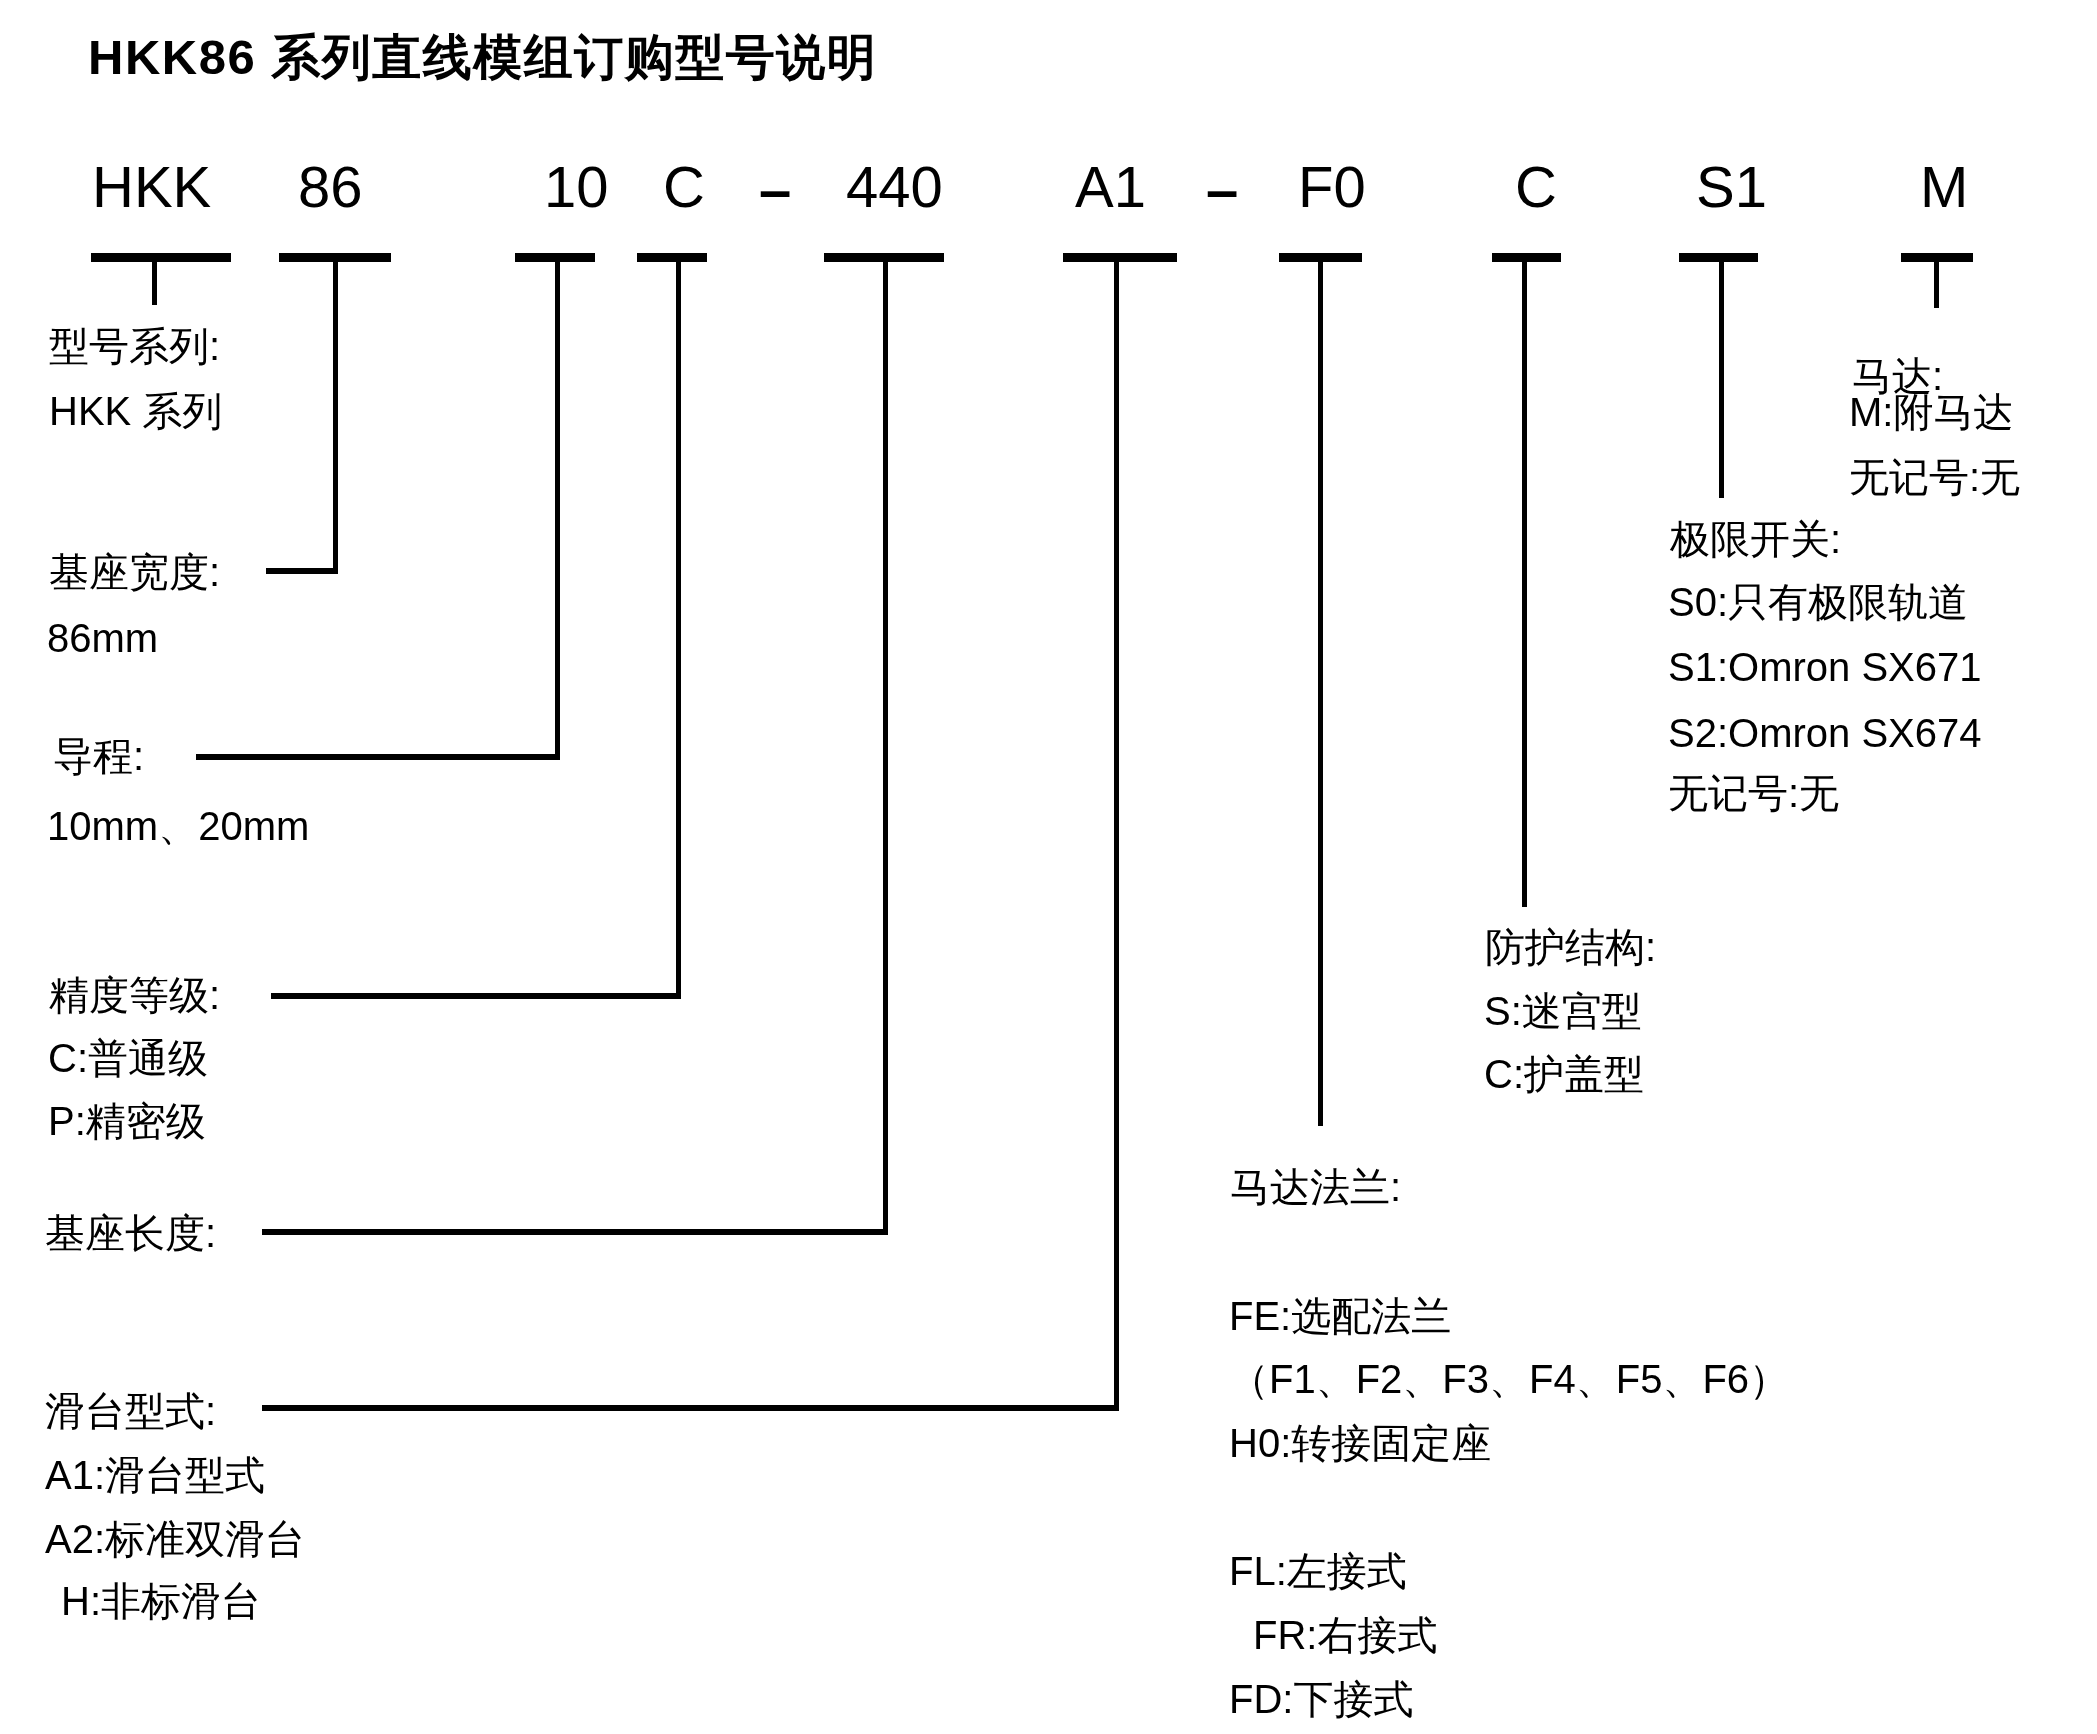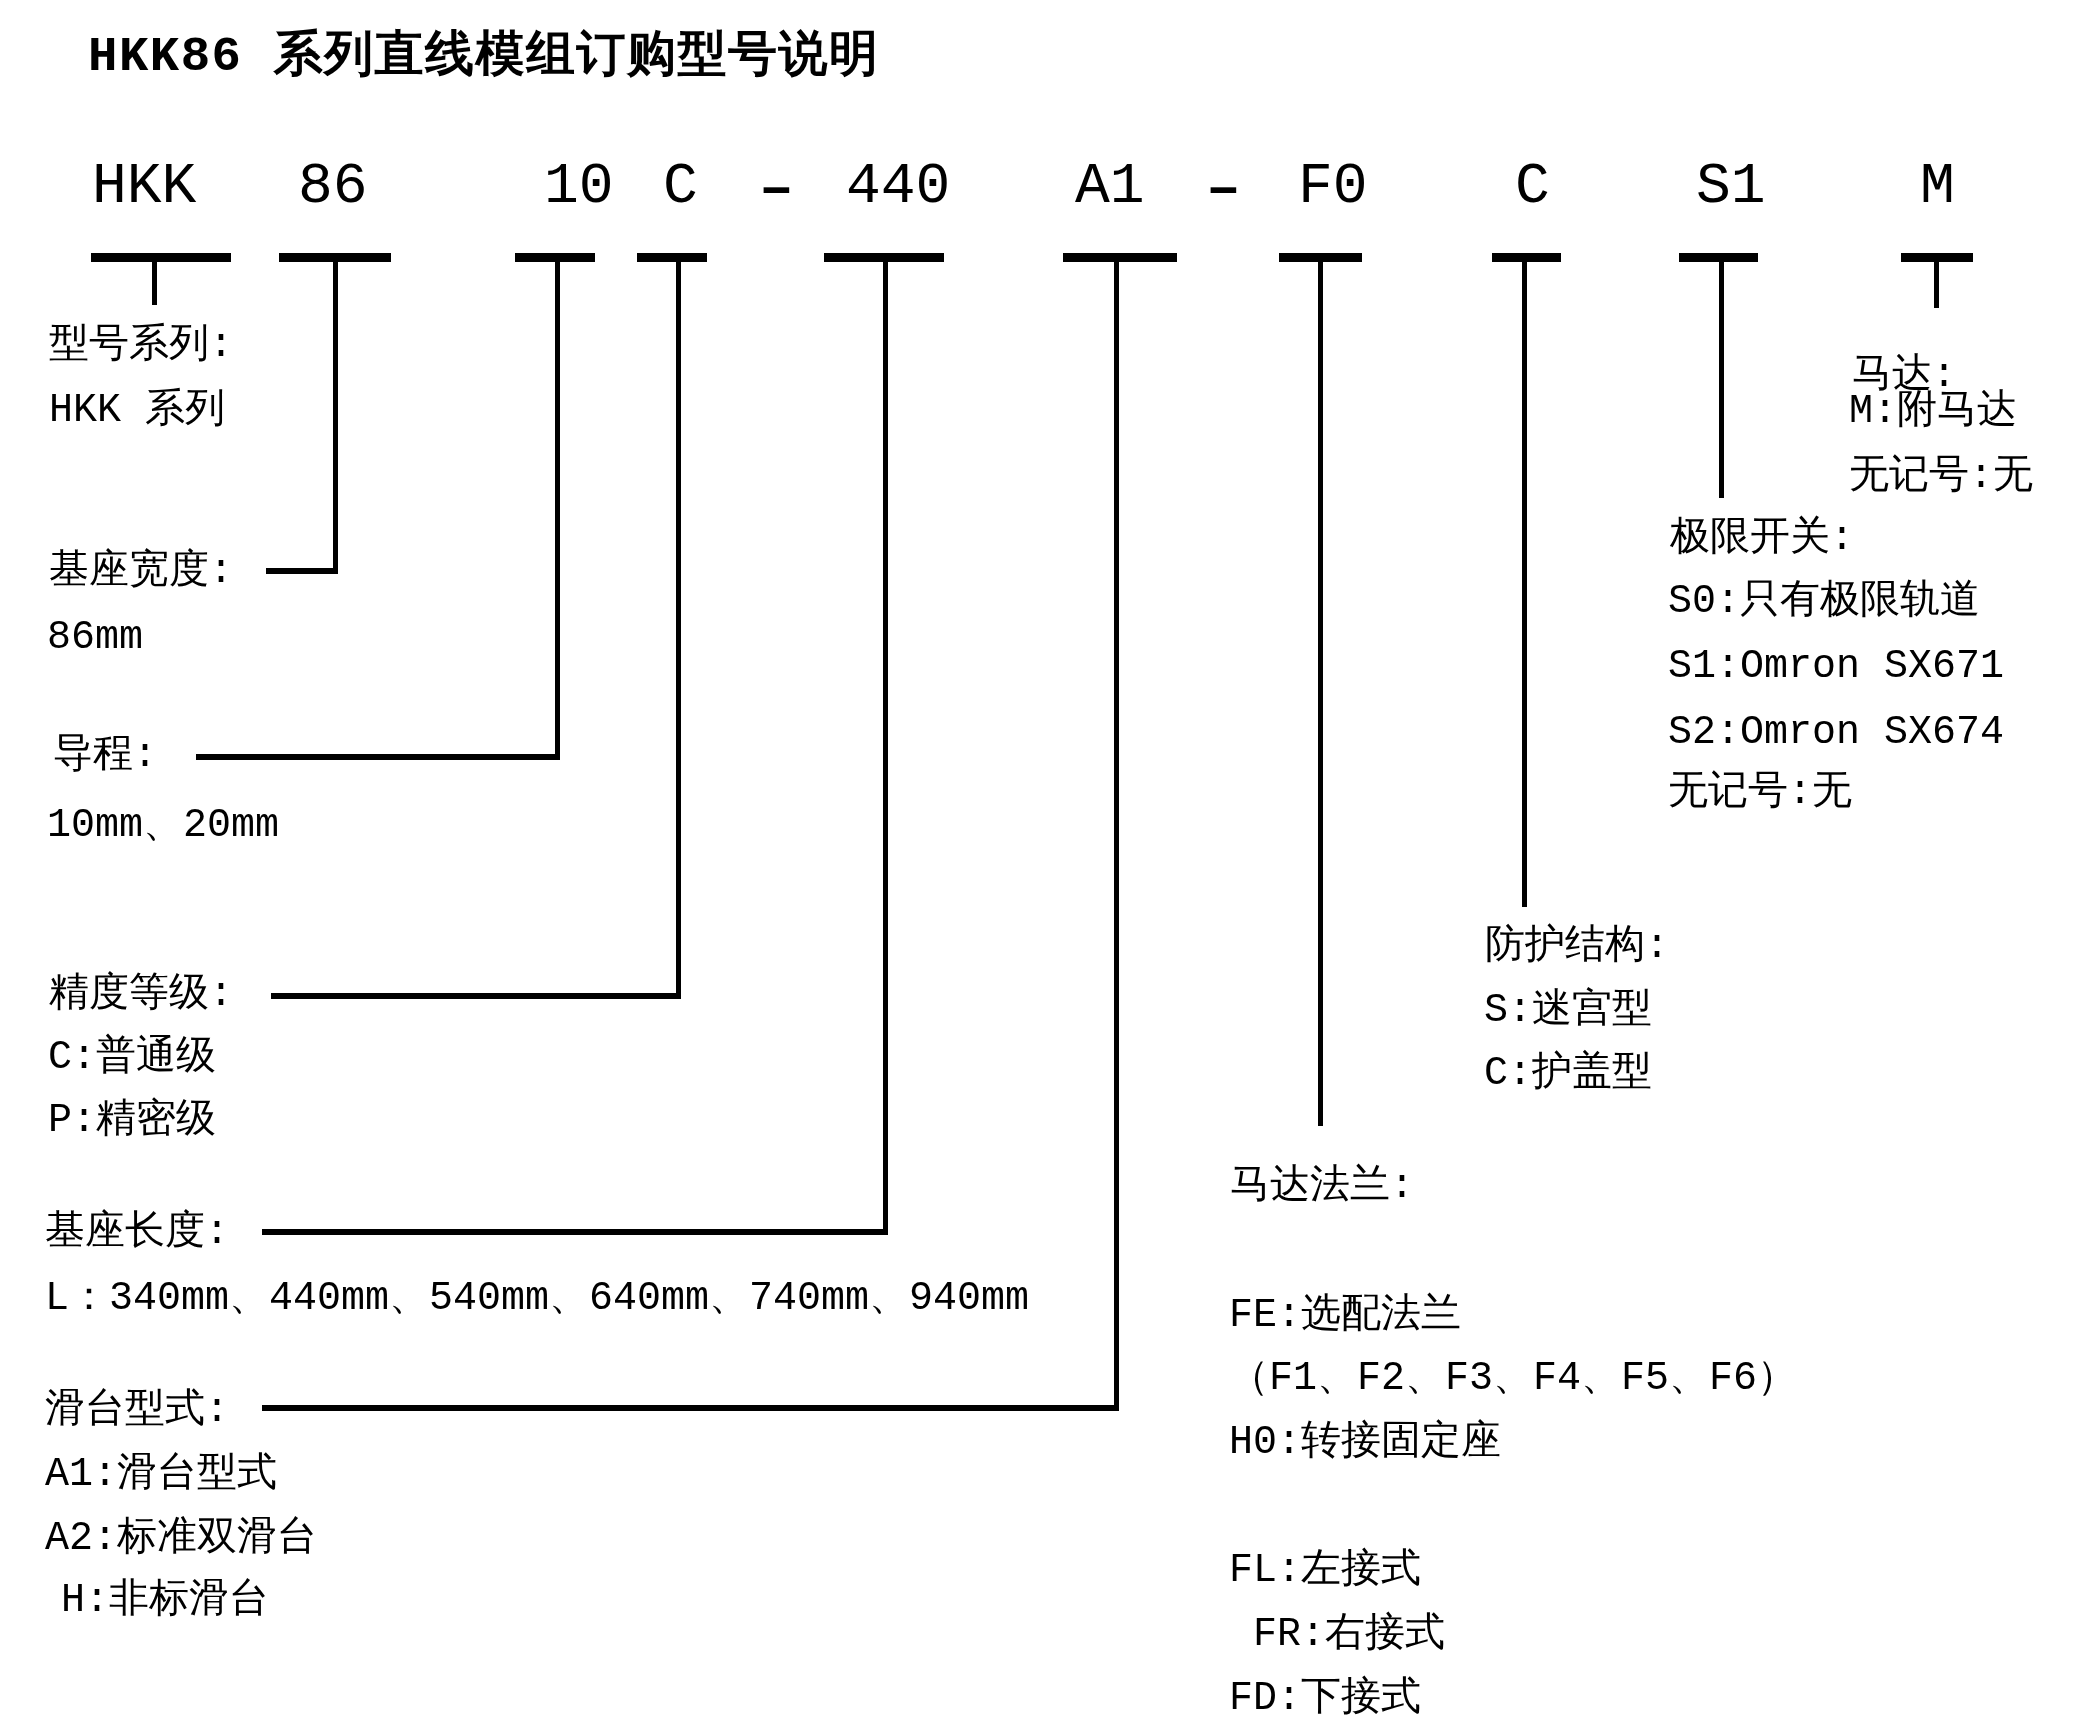--- a/index.html
+++ b/index.html
@@ -2,21 +2,21 @@
 <html style="font-size:12.3px"><head>
 <meta charset="utf-8">
 <style>
   html,body{margin:0;padding:0;background:#ffffff;}
   .canvas{
     position:relative;
     width:2097px;
     height:1735px;
     background:#ffffff;
     overflow:hidden;
-    font-family:Liberation Mono, monospace;
+    font-family:Liberation Sans, sans-serif;
     color:#000;
   }
   .t{position:absolute;white-space:nowrap;line-height:1.05;}
   .title{font-size:49px;font-weight:bold;letter-spacing:1.5px;}
   .code{font-size:58px;line-height:1;letter-spacing:0;}
   .dash{font-weight:bold;}
   .label{font-size:40px;}
   .bar{position:absolute;height:9.2px;background:#000;}
   .vline{position:absolute;width:4.6px;background:#000;}
   .hline{position:absolute;height:6.1px;background:#000;}
@@ -76,21 +76,20 @@
   <div class="t label" style="left:47px;top:617px;">86mm</div>
 
   <div class="t label" style="left:53px;top:735px;">导程:</div>
   <div class="t label" style="left:47px;top:805px;">10mm、20mm</div>
 
   <div class="t label" style="left:49px;top:974px;">精度等级:</div>
   <div class="t label" style="left:48px;top:1037px;">C:普通级</div>
   <div class="t label" style="left:48px;top:1100px;">P:精密级</div>
 
   <div class="t label" style="left:45px;top:1212px;">基座长度:</div>
-  <div class="t label" style="left:45px;top:1278px;">L：340mm、440mm、540mm、640mm、740mm、940mm</div>
 
   <div class="t label" style="left:45px;top:1390px;">滑台型式:</div>
   <div class="t label" style="left:45px;top:1454px;">A1:滑台型式</div>
   <div class="t label" style="left:45px;top:1518px;">A2:标准双滑台</div>
   <div class="t label" style="left:61px;top:1580px;">H:非标滑台</div>
 
   <div class="t label" style="left:1852px;top:327px;margin-top:28px;">马达:</div>
   <div class="t label" style="left:1849px;top:391px;">M:附马达</div>
   <div class="t label" style="left:1849px;top:456px;">无记号:无</div>
 

